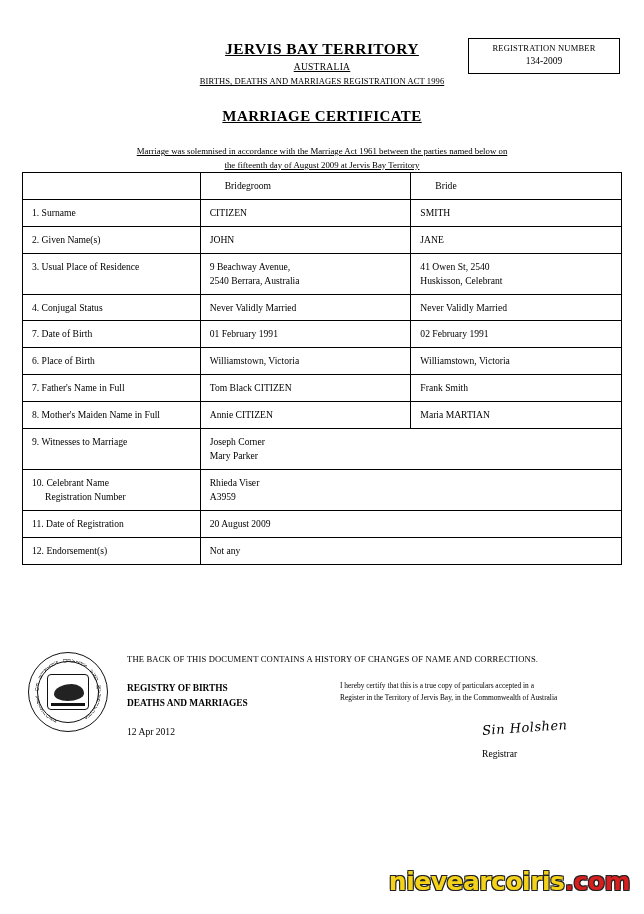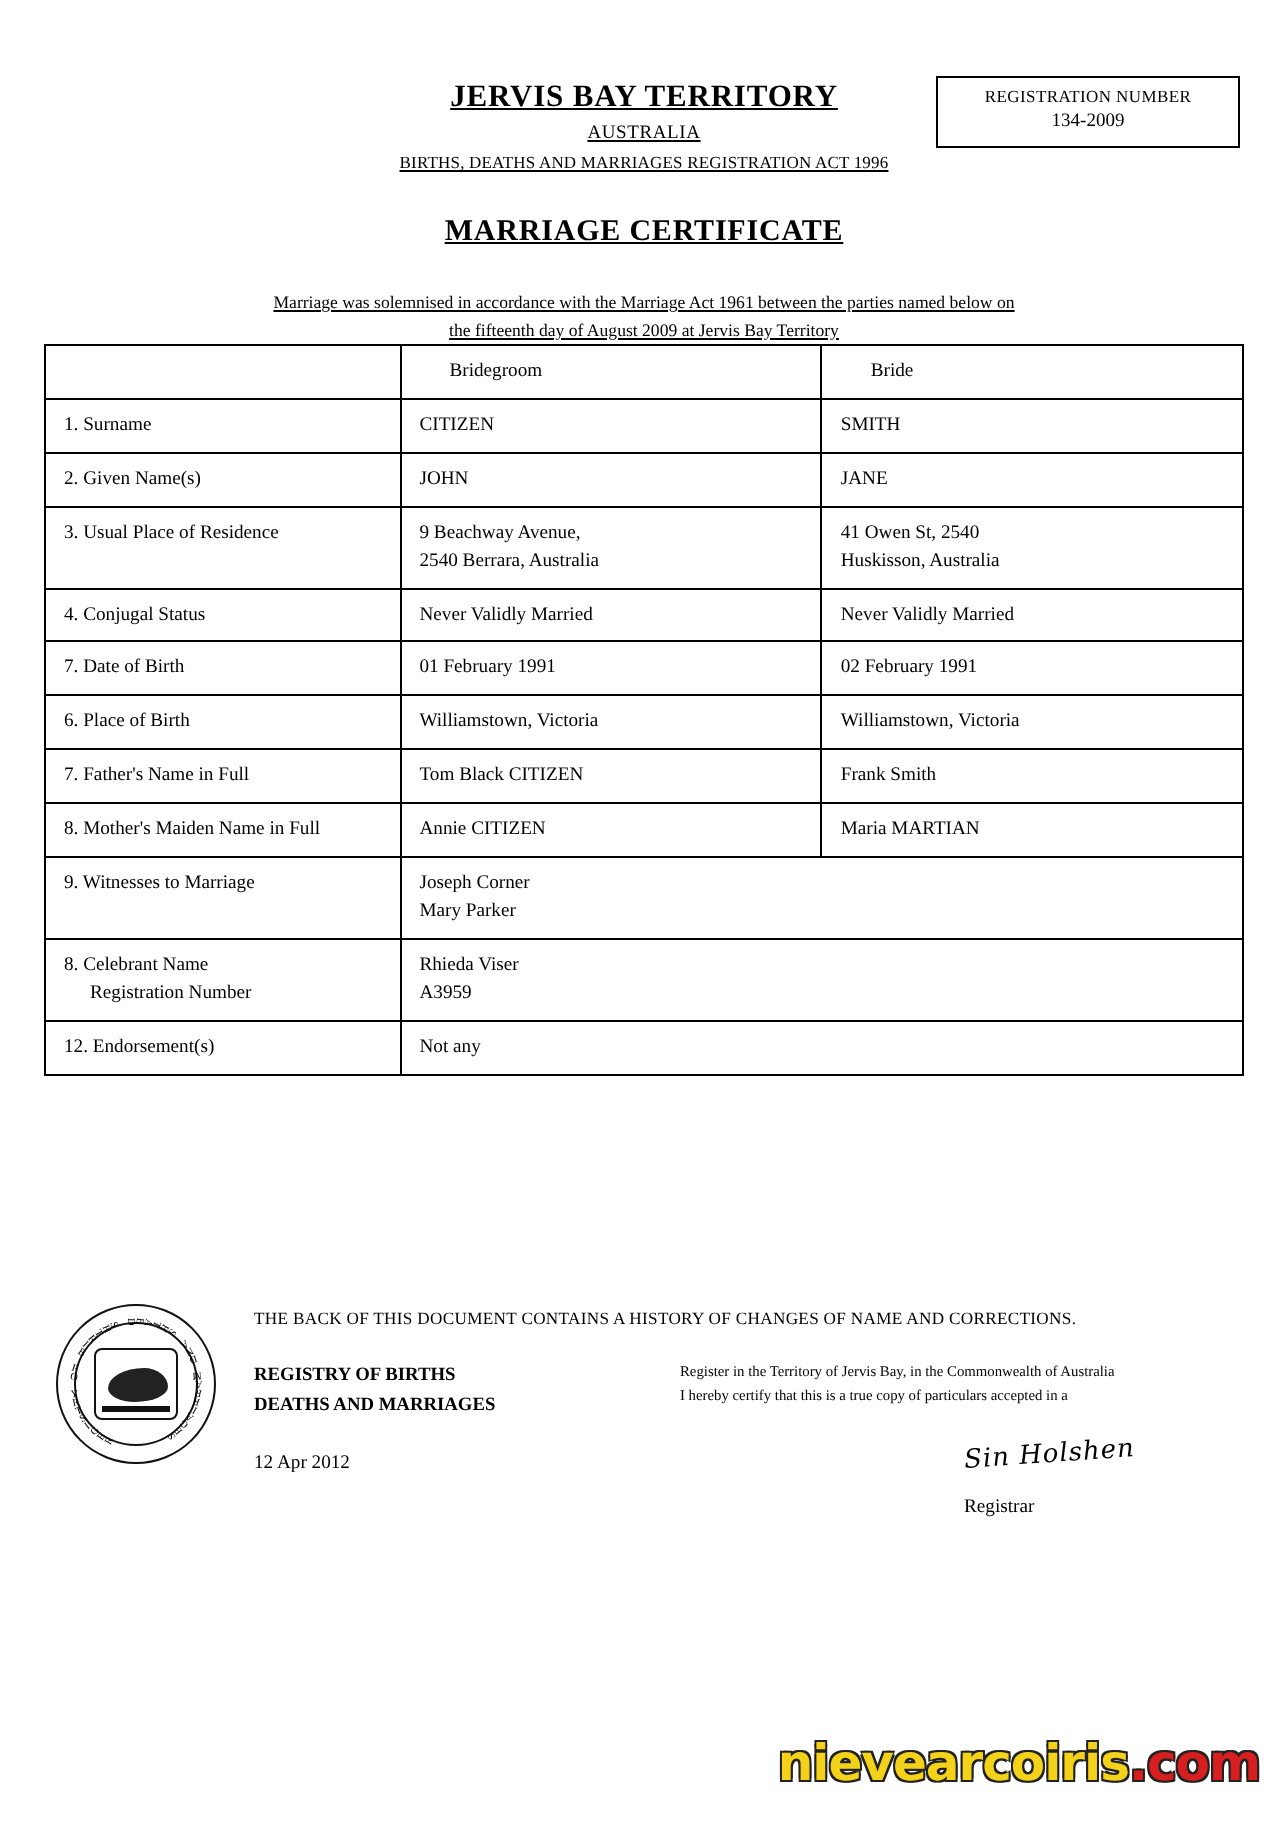--- a/index.html
+++ b/index.html
@@ -297,21 +297,21 @@
         <tr>
           <td class="c-label">
             <div>3. Usual Place of Residence</div>
           </td>
           <td class="c-groom">
             <span class="line2">9 Beachway Avenue,</span>
             <span class="line2">2540 Berrara, Australia</span>
           </td>
           <td class="c-bride">
             <span class="line2">41 Owen St, 2540</span>
-            <span class="line2">Huskisson, Australia</span>
+            <span class="line2">Huskisson, Celebrant</span>
           </td>
         </tr>
         <tr>
           <td class="c-label">
             <div>4. Conjugal Status</div>
           </td>
           <td class="c-groom">
             <span class="line2">Never Validly Married</span>
           </td>
           <td class="c-bride">
@@ -366,26 +366,34 @@
           <td class="c-label">
             <div>9. Witnesses to Marriage</div>
           </td>
           <td class="c-groom" colspan="2">
             <span class="line2">Joseph Corner</span>
             <span class="line2">Mary Parker</span>
           </td>
         </tr>
         <tr>
           <td class="c-label">
-            <div>8. Celebrant Name</div>
+            <div>10. Celebrant Name</div>
             <span class="sub-label">Registration Number</span>
           </td>
           <td class="c-groom" colspan="2">
             <span class="line2">Rhieda Viser</span>
             <span class="line2">A3959</span>
+          </td>
+        </tr>
+        <tr>
+          <td class="c-label">
+            <div>11. Date of Registration</div>
+          </td>
+          <td class="c-groom" colspan="2">
+            <span class="line2">20 August 2009</span>
           </td>
         </tr>
         <tr>
           <td class="c-label">
             <div>12. Endorsement(s)</div>
           </td>
           <td class="c-groom" colspan="2">
             <span class="line2">Not any</span>
           </td>
         </tr>
@@ -445,22 +453,22 @@
     </div>
 
     <div class="back-note">THE BACK OF THIS DOCUMENT CONTAINS A HISTORY OF CHANGES OF NAME AND CORRECTIONS.</div>
 
     <div class="registry">
       <div>REGISTRY OF BIRTHS</div>
       <div>DEATHS AND MARRIAGES</div>
     </div>
 
     <div class="certify">
+      <div>I hereby certify that this is a true copy of particulars accepted in a</div>
       <div>Register in the Territory of Jervis Bay, in the Commonwealth of Australia</div>
-      <div>I hereby certify that this is a true copy of particulars accepted in a</div>
     </div>
 
     <div class="footer-date">12 Apr 2012</div>
 
     <div class="signature">Sin Holshen</div>
     <div class="sig-line"></div>
     <div class="registrar">Registrar</div>
   </div>
 
   <div class="watermark">

